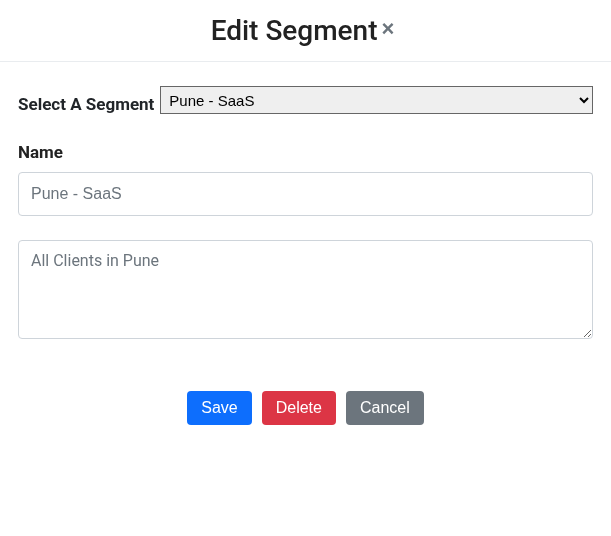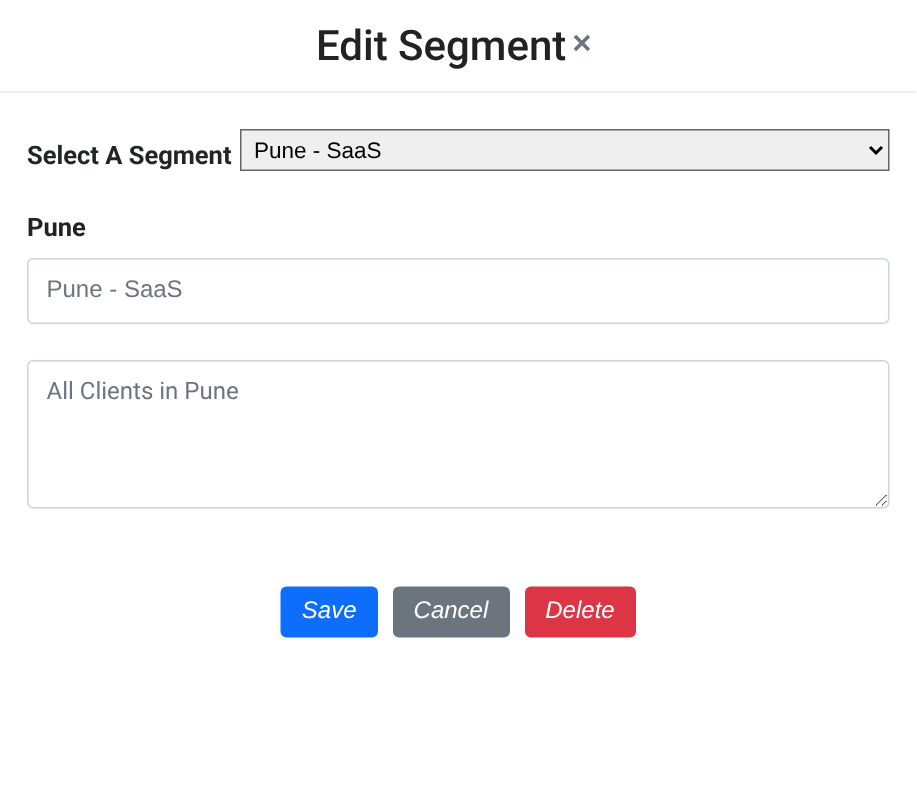--- a/index.html
+++ b/index.html
@@ -89,21 +89,20 @@
       gap: 10px;
       padding: 40px 0 12px 0;
     }
     .btn {
       font-size: 16px;
       padding: 8px 14px;
       border: none;
       border-radius: 4px;
       cursor: pointer;
       color: #fff;
-      font-style: italic;
     }
     .btn-save { background: #0d6efd; }
     .btn-delete { background: #dc3545; }
     .btn-cancel { background: #6c757d; }
   </style>
 </head>
 <body>
 
 <div class="modal-header">
   <h1 class="modal-title">Edit Segment</h1>
@@ -112,24 +111,24 @@
 
 <div class="modal-body">
 
   <div class="select-row">
     <span class="select-label">Select A Segment</span>
     <select class="segment-select">
       <option>Pune - SaaS</option>
     </select>
   </div>
 
-  <label class="field-label">Pune</label>
+  <label class="field-label">Name</label>
   <input type="text" class="text-input" value="Pune - SaaS" style="">
 
   <textarea class="textarea-input" style="">All Clients in Pune</textarea>
 
 </div>
 
 <div class="modal-footer">
   <button class="btn btn-save">Save</button>
+  <button class="btn btn-delete">Delete</button>
   <button class="btn btn-cancel">Cancel</button>
-  <button class="btn btn-delete">Delete</button>
 </div>
 
 </body></html>

